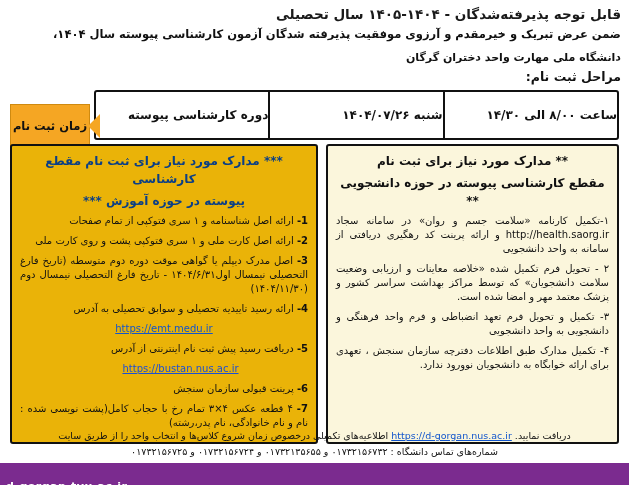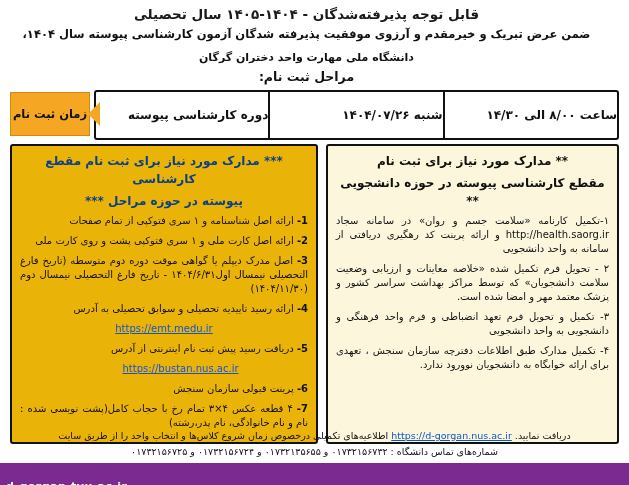--- a/index.html
+++ b/index.html
@@ -7,21 +7,21 @@
     width:629px;height:485px;
     background:#ffffff;
     font-family:"DejaVu Sans","Liberation Sans",sans-serif;
     color:#0b0b0b;
     overflow:hidden;
     position:relative;
   }
   .page{position:relative;width:629px;height:485px;box-sizing:border-box;}
 
   
-  .hdr{text-align:center;padding:6px 24px 0 8px;}
+  .hdr{padding:6px 8px 0 8px;}
   .hdr .line1{
     font-size:13.5px;font-weight:bold;color:#1a1a1a;letter-spacing:0;
     line-height:17px;
   }
   .hdr .line2{
     font-size:11.5px;font-weight:bold;color:#111;line-height:16px;margin-top:3px;
   }
   .hdr .line3{
     font-size:11px;font-weight:bold;color:#111;line-height:15px;margin-top:8px;
   }
@@ -39,21 +39,21 @@
     display:flex;align-items:center;justify-content:space-around;
   }
   .timebox .cell{
     font-size:12px;font-weight:bold;color:#111;text-align:right;flex:1;
     position:relative;
   }
   .timebox .sep{
     width:2px;height:46px;background:#111;
   }
   .tag{
-    position:absolute;left:0;top:2px;width:78px;height:42px;
+    position:absolute;left:0;top:14px;width:78px;height:42px;
     background:#f5a623;border:1px solid #cf8a10;
     display:flex;align-items:center;justify-content:center;
     color:#111;font-size:11.5px;font-weight:bold;
   }
   .tag .arrow{
     position:absolute;right:-11px;top:9px;width:0;height:0;
     border-top:12px solid transparent;border-bottom:12px solid transparent;
     border-right:12px solid #f5a623;
   }
 
@@ -135,21 +135,21 @@
       <div class="ptitle">** مدارک مورد نیاز برای ثبت نام</div>
       <div class="ptitle">مقطع کارشناسی پیوسته در حوزه دانشجویی **</div>
       <div class="pitem">۱-تکمیل کارنامه «سلامت جسم و روان» در سامانه سجاد http://health.saorg.ir و ارائه پرینت کد رهگیری دریافتی از سامانه به واحد دانشجویی</div>
       <div class="pitem">۲ - تحویل فرم تکمیل شده «خلاصه معاینات و ارزیابی وضعیت سلامت دانشجویان» که توسط مراکز بهداشت سراسر کشور و پزشک معتمد مهر و امضا شده است.</div>
       <div class="pitem">۳- تکمیل و تحویل فرم تعهد انضباطی و فرم واحد فرهنگی و دانشجویی به واحد دانشجویی</div>
       <div class="pitem">۴- تکمیل مدارک طبق اطلاعات دفترچه سازمان سنجش ، تعهدی برای ارائه خوابگاه به دانشجویان نوورود ندارد.</div>
     </div>
 
     <div class="panel left">
       <div class="ptitle">***  مدارک مورد نیاز برای  ثبت نام مقطع کارشناسی</div>
-      <div class="ptitle">پیوسته  در حوزه مراحل  ***</div>
+      <div class="ptitle">پیوسته  در حوزه آموزش  ***</div>
 
       <div class="pitem">
         <span class="num">1-</span>
         <span>ارائه اصل شناسنامه و ۱ سری فتوکپی از تمام صفحات</span>
       </div>
       <div class="pitem">
         <span class="num">2-</span>
         <span>ارائه اصل کارت ملی و ۱ سری فتوکپی پشت و  روی کارت ملی</span>
       </div>
       <div class="pitem">

